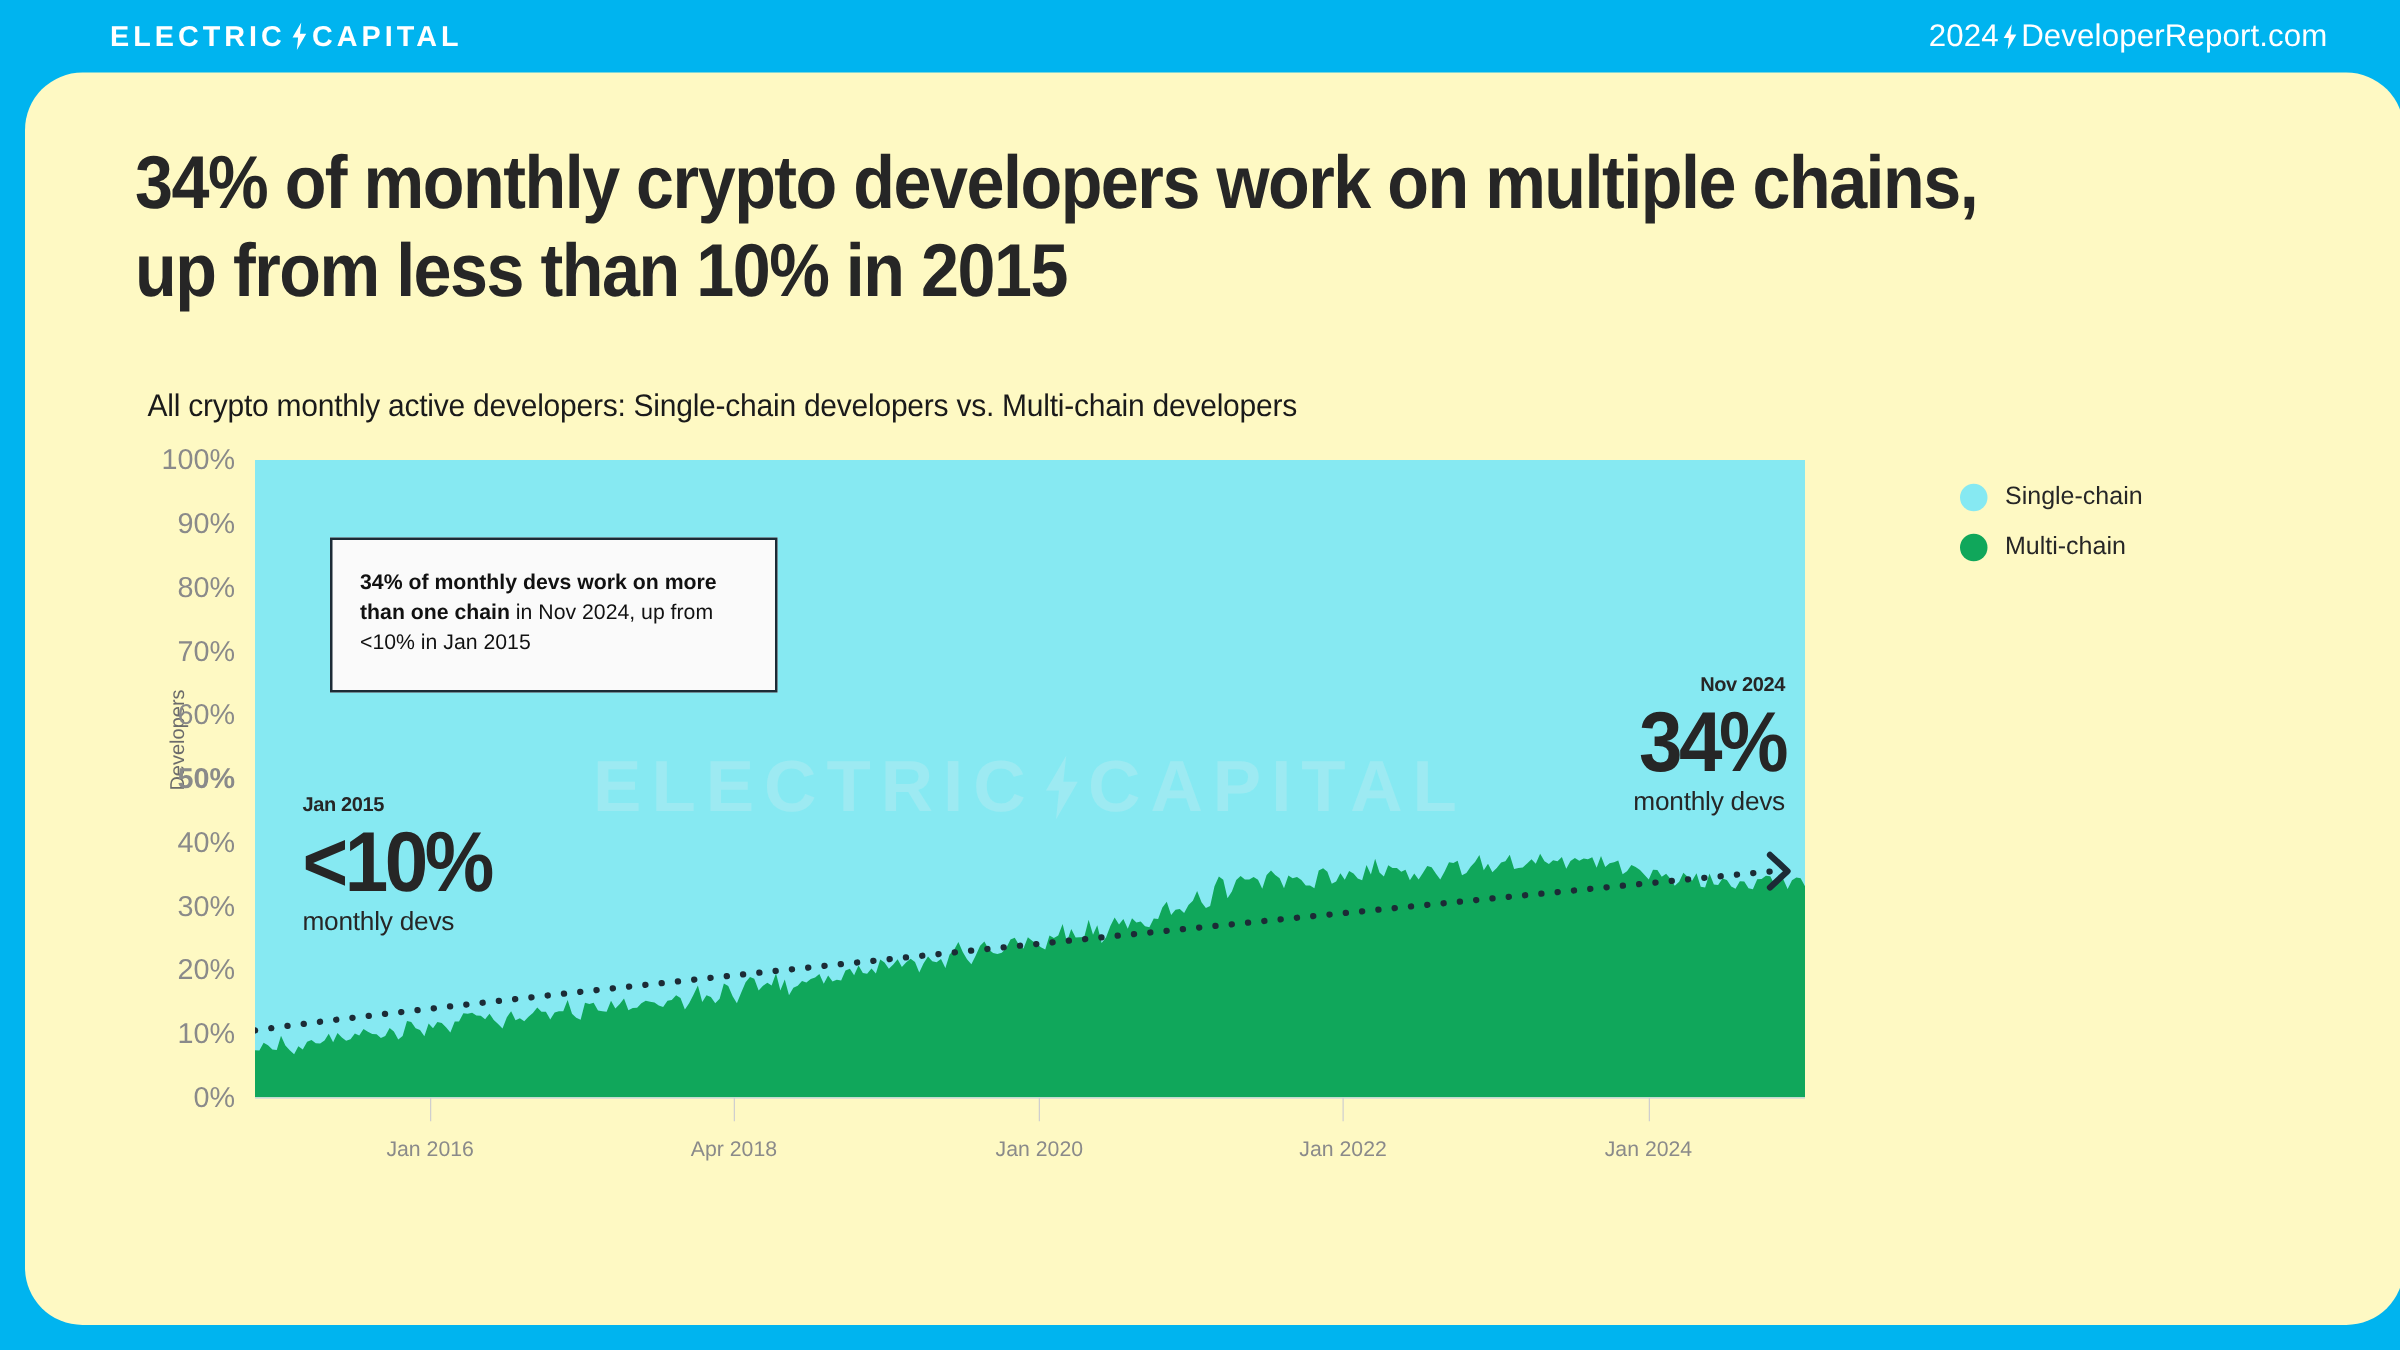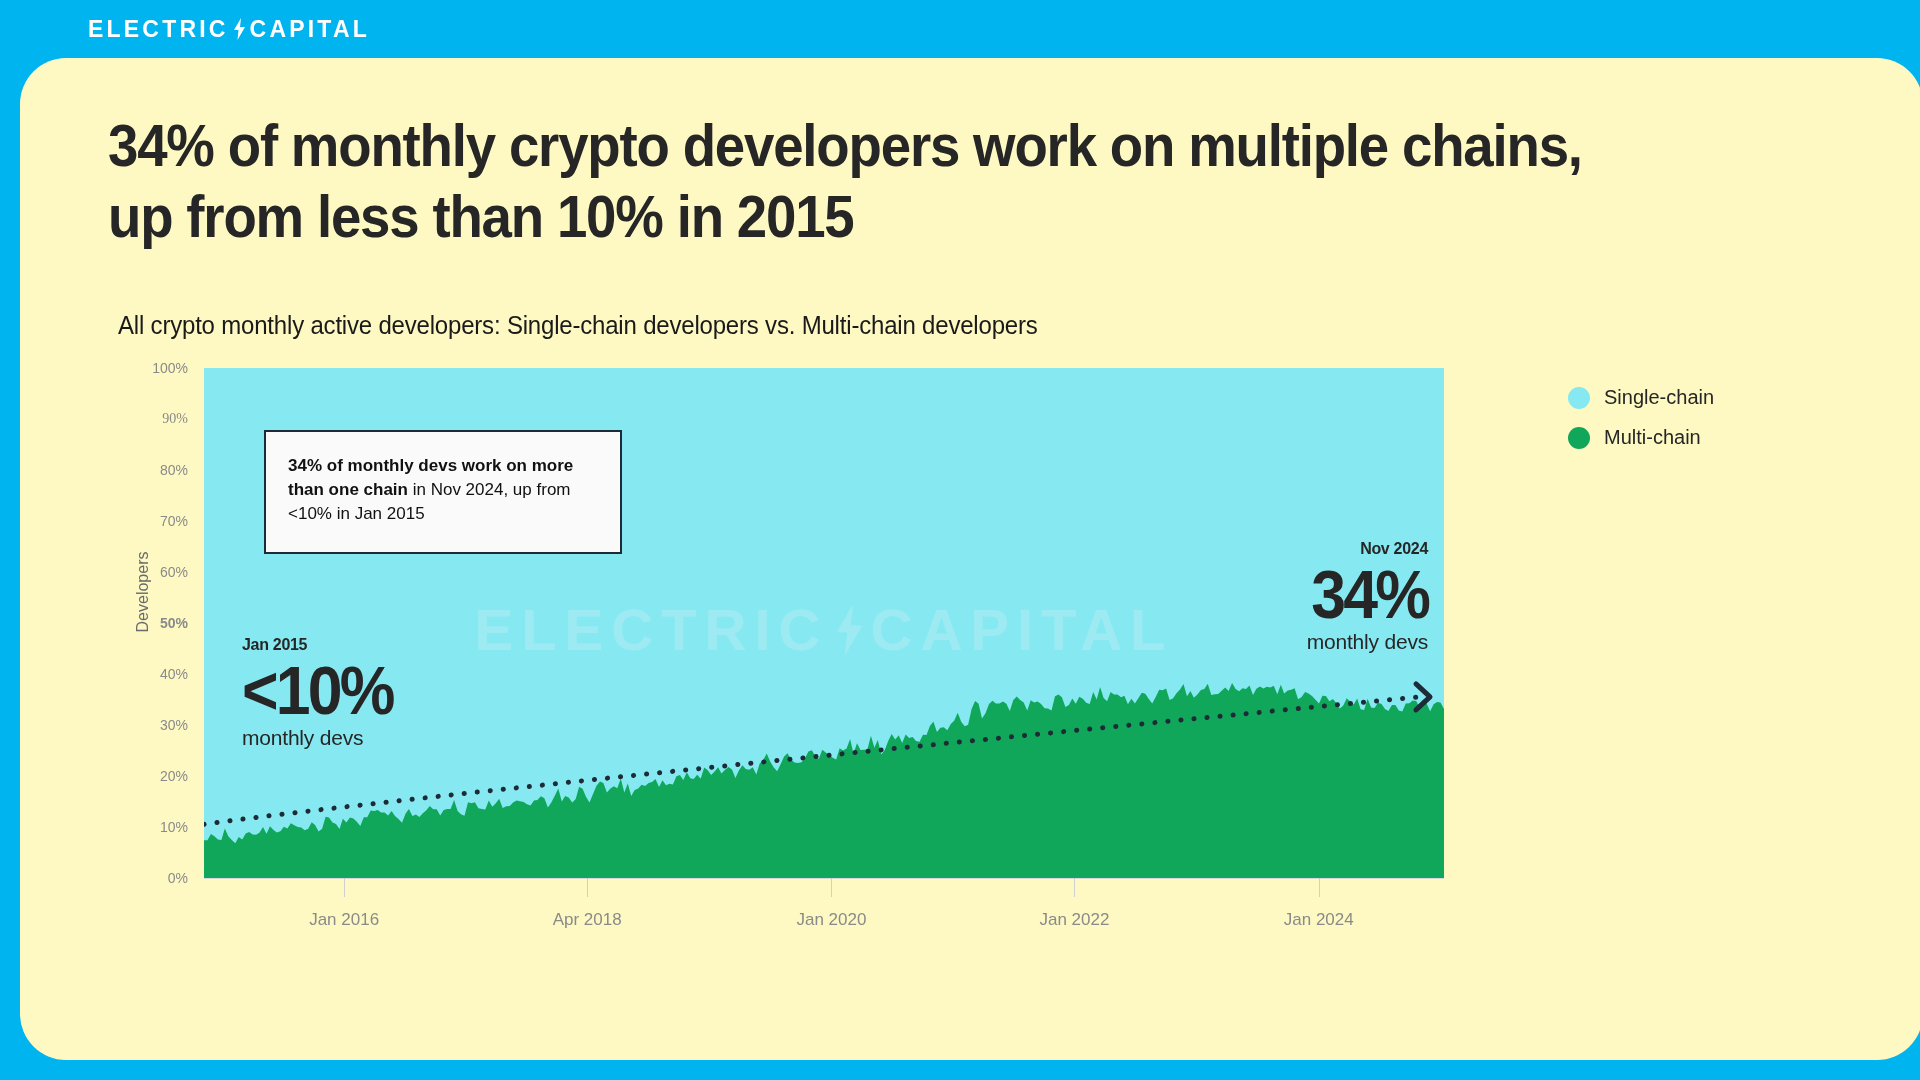--- a/index.html
+++ b/index.html
@@ -53,21 +53,21 @@
   #ylabel {
     position:absolute; left:-5px; top:215px;
     font-size:16px; color:#6b6b6b;
     transform:rotate(-90deg); transform-origin:center center;
     white-space:nowrap;
   }
   #yticks {
     position:absolute; left:18px; top:0; width:72px; height:510px;
   }
   .ytick {
-    position:absolute; right:10px; font-size:14px; color:#8a8a8a;
+    position:absolute; right:10px; font-size:23px; color:#8a8a8a;
     transform:translateY(-50%); white-space:nowrap;
   }
   #plot {
     position:absolute; left:96px; top:0; width:1240px; height:510px;
     background:#86E9F2; overflow:hidden;
   }
   #plot svg { display:block; }
 
   #xaxis { position:absolute; left:96px; top:510px; width:1240px; height:70px; }
   .xtick-mark {
@@ -120,20 +120,29 @@
 
 <div id="topbar">
   <div class="brand">
     <span>ELECTRIC</span>
     <span class="bolt">
       <svg width="13" height="22" viewBox="0 0 13 22">
           <path d="M8 0 L1 12 H5.5 L4.5 22 L12 9 H7 Z" fill="#ffffff"></path>
         </svg>
     </span>
     <span>CAPITAL</span>
+  </div>
+  <div id="report-link">
+    <span>2024</span>
+    <span class="bolt">
+      <svg width="12" height="21" viewBox="0 0 13 22">
+          <path d="M8 0 L1 12 H5.5 L4.5 22 L12 9 H7 Z" fill="#ffffff"></path>
+        </svg>
+    </span>
+    <span>DeveloperReport.com</span>
   </div>
 </div>
 
 <div id="card">
 
   <h1 id="headline">34% of monthly crypto developers work on multiple chains, up from less than 10% in 2015</h1>
   <div id="subtitle">All crypto monthly active developers: Single-chain developers vs. Multi-chain developers</div>
 
   <div id="chart-area">
 
@@ -141,21 +150,21 @@
     <div id="yticks">
         <div class="ytick" style="top: 510px;">0%</div>
         <div class="ytick" style="top: 459px;">10%</div>
         <div class="ytick" style="top: 408px;">20%</div>
         <div class="ytick" style="top: 357px;">30%</div>
         <div class="ytick" style="top: 306px;">40%</div>
         <div class="ytick" style="top: 255px; font-weight: bold;">50%</div>
         <div class="ytick" style="top: 204px;">60%</div>
         <div class="ytick" style="top: 153px;">70%</div>
         <div class="ytick" style="top: 102px;">80%</div>
-        <div class="ytick" style="top: 51px; font-family: Liberation Serif, serif;">90%</div>
+        <div class="ytick" style="top: 51px;">90%</div>
         <div class="ytick" style="top: 0px;">100%</div>
       </div>
 
     <div id="plot">
       <svg id="plot-svg" width="1240" height="510">
         <path id="multi-area" d="M 0 510.0 L 0.0 472.2 L 3.5 472.3 L 6.9 466.1 L 10.4 468.2 L 13.9 471.6 L 17.4 472.0 L 20.8 460.6 L 24.3 468.3 L 27.8 472.1 L 31.3 475.3 L 34.7 469.0 L 38.2 471.6 L 41.7 465.4 L 45.2 463.9 L 48.6 466.5 L 52.1 466.7 L 55.6 464.4 L 59.0 458.9 L 62.5 465.8 L 66.0 458.3 L 69.5 461.9 L 72.9 464.5 L 76.4 463.3 L 79.9 458.8 L 83.4 460.4 L 86.8 455.2 L 90.3 457.3 L 93.8 459.1 L 97.3 459.4 L 100.7 462.3 L 104.2 460.8 L 107.7 454.3 L 111.1 457.1 L 114.6 463.5 L 118.1 460.7 L 121.6 448.7 L 125.0 449.6 L 128.5 454.6 L 132.0 455.9 L 135.5 461.0 L 138.9 450.8 L 142.4 454.6 L 145.9 449.5 L 149.4 450.4 L 152.8 453.7 L 156.3 458.0 L 159.8 449.2 L 163.2 449.2 L 166.7 442.6 L 170.2 443.0 L 173.7 442.1 L 177.1 444.4 L 180.6 444.6 L 184.1 447.4 L 187.6 442.9 L 191.0 447.9 L 194.5 451.1 L 198.0 454.7 L 201.5 445.7 L 204.9 441.0 L 208.4 448.1 L 211.9 446.5 L 215.4 448.9 L 218.8 445.3 L 222.3 442.3 L 225.8 438.0 L 229.2 441.3 L 232.7 441.3 L 236.2 447.5 L 239.7 442.0 L 243.1 440.9 L 246.6 440.9 L 250.1 431.9 L 253.6 443.0 L 257.0 446.2 L 260.5 447.8 L 264.0 434.2 L 267.5 435.2 L 270.9 434.2 L 274.4 440.3 L 277.9 441.0 L 281.3 441.4 L 284.8 432.6 L 288.3 438.8 L 291.8 435.2 L 295.2 430.8 L 298.7 440.1 L 302.2 438.3 L 305.7 438.1 L 309.1 434.5 L 312.6 432.5 L 316.1 433.3 L 319.6 433.9 L 323.0 436.3 L 326.5 437.6 L 330.0 432.6 L 333.4 431.9 L 336.9 428.2 L 340.4 430.3 L 343.9 439.6 L 347.3 434.6 L 350.8 427.7 L 354.3 420.4 L 357.8 433.5 L 361.2 428.1 L 364.7 429.6 L 368.2 434.5 L 371.7 431.0 L 375.1 418.8 L 378.6 420.7 L 382.1 428.9 L 385.5 434.6 L 389.0 425.9 L 392.5 417.8 L 396.0 413.6 L 399.4 415.0 L 402.9 424.4 L 406.4 420.5 L 409.9 418.2 L 413.3 420.3 L 416.8 410.5 L 420.3 424.4 L 423.8 415.6 L 427.2 428.1 L 430.7 422.1 L 434.2 420.5 L 437.6 416.7 L 441.1 418.0 L 444.6 415.1 L 448.1 414.0 L 451.5 411.1 L 455.0 418.9 L 458.5 412.3 L 462.0 417.2 L 465.4 415.7 L 468.9 416.4 L 472.4 408.3 L 475.9 406.9 L 479.3 412.1 L 482.8 404.3 L 486.3 410.3 L 489.7 410.9 L 493.2 406.8 L 496.7 410.8 L 500.2 399.6 L 503.6 402.0 L 507.1 407.0 L 510.6 403.6 L 514.1 399.3 L 517.5 405.5 L 521.0 401.7 L 524.5 399.0 L 528.0 401.6 L 531.4 410.0 L 534.9 402.6 L 538.4 397.2 L 541.8 400.9 L 545.3 401.8 L 548.8 399.2 L 552.3 406.4 L 555.7 395.6 L 559.2 392.0 L 562.7 385.6 L 566.2 393.6 L 569.6 399.3 L 573.1 403.3 L 576.6 396.3 L 580.1 388.5 L 583.5 385.2 L 587.0 391.5 L 590.5 394.4 L 593.9 395.1 L 597.4 394.2 L 600.9 390.6 L 604.4 383.5 L 607.8 382.2 L 611.3 388.1 L 614.8 390.8 L 618.3 381.8 L 621.7 384.5 L 625.2 387.0 L 628.7 389.7 L 632.2 391.6 L 635.6 380.3 L 639.1 382.4 L 642.6 380.4 L 646.1 371.1 L 649.5 385.4 L 653.0 375.2 L 656.5 381.9 L 659.9 381.8 L 663.4 381.6 L 666.9 367.8 L 670.4 379.8 L 673.8 372.1 L 677.3 386.4 L 680.8 381.9 L 684.3 372.7 L 687.7 366.0 L 691.2 371.5 L 694.7 367.2 L 698.2 375.0 L 701.6 366.6 L 705.1 370.0 L 708.6 369.1 L 712.0 372.9 L 715.5 373.8 L 719.0 366.8 L 722.5 367.1 L 725.9 358.0 L 729.4 353.4 L 732.9 363.9 L 736.4 359.8 L 739.8 359.2 L 743.3 362.3 L 746.8 356.0 L 750.3 352.5 L 753.7 344.7 L 757.2 353.8 L 760.7 358.3 L 764.1 356.7 L 767.6 340.9 L 771.1 333.1 L 774.6 335.7 L 778.0 350.6 L 781.5 345.2 L 785.0 336.0 L 788.5 332.7 L 791.9 335.5 L 795.4 335.5 L 798.9 333.5 L 802.4 335.8 L 805.8 342.9 L 809.3 332.0 L 812.8 328.4 L 816.2 332.0 L 819.7 334.6 L 823.2 342.6 L 826.7 332.3 L 830.1 334.6 L 833.6 333.6 L 837.1 335.9 L 840.6 340.3 L 844.0 340.4 L 847.5 342.6 L 851.0 328.3 L 854.5 326.5 L 857.9 329.3 L 861.4 339.0 L 864.9 337.1 L 868.3 330.5 L 871.8 335.8 L 875.3 328.8 L 878.8 330.8 L 882.2 334.8 L 885.7 336.1 L 889.2 323.9 L 892.7 331.5 L 896.1 319.0 L 899.6 329.9 L 903.1 333.2 L 906.6 324.1 L 910.0 326.4 L 913.5 326.4 L 917.0 329.3 L 920.4 327.8 L 923.9 336.2 L 927.4 330.8 L 930.9 335.5 L 934.3 330.3 L 937.8 324.8 L 941.3 325.8 L 944.8 331.0 L 948.2 335.5 L 951.7 329.1 L 955.2 321.7 L 958.7 322.3 L 962.1 320.5 L 965.6 332.1 L 969.1 330.3 L 972.5 325.3 L 976.0 321.5 L 979.5 315.9 L 983.0 328.2 L 986.4 322.9 L 989.9 329.7 L 993.4 326.4 L 996.9 321.9 L 1000.3 320.9 L 1003.8 315.7 L 1007.3 327.1 L 1010.8 326.3 L 1014.2 326.0 L 1017.7 322.7 L 1021.2 319.4 L 1024.6 322.9 L 1028.1 315.0 L 1031.6 320.9 L 1035.1 323.2 L 1038.5 320.2 L 1042.0 321.0 L 1045.5 317.6 L 1049.0 326.9 L 1052.4 320.7 L 1055.9 318.4 L 1059.4 320.6 L 1062.9 318.8 L 1066.3 319.4 L 1069.8 317.7 L 1073.3 326.2 L 1076.8 316.8 L 1080.2 325.6 L 1083.7 322.5 L 1087.2 321.8 L 1090.6 320.3 L 1094.1 331.3 L 1097.6 329.0 L 1101.1 324.0 L 1104.5 325.5 L 1108.0 328.0 L 1111.5 331.7 L 1115.0 335.5 L 1118.4 327.7 L 1121.9 328.0 L 1125.4 333.3 L 1128.9 330.9 L 1132.3 334.9 L 1135.8 340.6 L 1139.3 337.4 L 1142.7 330.2 L 1146.2 333.6 L 1149.7 336.6 L 1153.2 330.6 L 1156.6 341.3 L 1160.1 342.0 L 1163.6 330.8 L 1167.1 339.6 L 1170.5 340.0 L 1174.0 334.8 L 1177.5 335.9 L 1181.0 341.1 L 1184.4 343.0 L 1187.9 337.0 L 1191.4 337.1 L 1194.8 342.6 L 1198.3 343.4 L 1201.8 335.4 L 1205.3 335.2 L 1208.7 332.5 L 1212.2 332.9 L 1215.7 339.7 L 1219.2 331.5 L 1222.6 335.4 L 1226.1 343.2 L 1229.6 336.2 L 1233.1 334.0 L 1236.5 334.5 L 1240.0 341.0 L 1243.5 341.3 L 1246.9 335.3 L 1240 510 Z" fill="#10A75B"></path>
         <polyline id="trend-line" fill="none" stroke="#1c2b36" stroke-width="5" stroke-linecap="round" stroke-dasharray="0.1 13" points="0.0,456.4 20.2,453.5 40.5,450.9 60.7,448.3 80.9,445.9 101.2,443.5 121.4,441.1 141.6,438.8 161.9,436.5 182.1,434.2 202.3,431.9 222.6,429.7 242.8,427.4 263.0,425.2 283.3,423.0 303.5,420.8 323.7,418.7 344.0,416.5 364.2,414.3 384.4,412.2 404.7,410.0 424.9,407.9 445.1,405.8 465.4,403.7 485.6,401.6 505.8,399.5 526.1,397.4 546.3,395.3 566.5,393.2 586.8,391.1 607.0,389.1 627.2,387.0 647.5,384.9 667.7,382.9 687.9,380.8 708.2,378.8 728.4,376.8 748.6,374.7 768.9,372.7 789.1,370.7 809.3,368.6 829.6,366.6 849.8,364.6 870.0,362.6 890.3,360.6 910.5,358.6 930.7,356.6 951.0,354.6 971.2,352.6 991.4,350.6 1011.7,348.6 1031.9,346.7 1052.1,344.7 1072.4,342.7 1092.6,340.7 1112.8,338.8 1133.1,336.8 1153.3,334.8 1173.5,332.9 1193.8,330.9 1214.0,329.0"></polyline>
         <path id="trend-arrow" fill="none" stroke="#1c2b36" stroke-width="5" stroke-linecap="round" stroke-linejoin="round" d="M 1212 315.95000000000005 L 1226 328.95000000000005 L 1212 341.95000000000005"></path>
       </svg>
 

